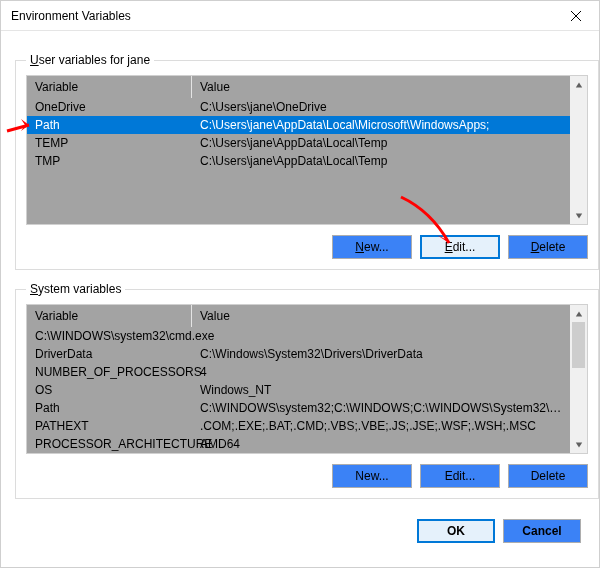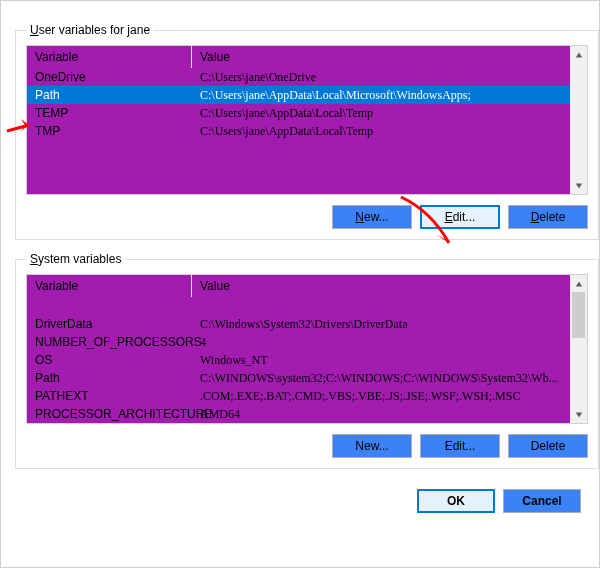--- a/index.html
+++ b/index.html
@@ -41,21 +41,21 @@
     margin-bottom: 6px;
   }
   fieldset.group legend {
     font-size: 12px;
     padding: 0 4px;
   }
   .underline { text-decoration: underline; }
   .list {
     border: 1px solid #d0d0d0;
     position: relative;
-    background: #a21caf;
+    background: #a3a3a3;
   }
   .user-list { height: 150px; }
   .sys-list  { height: 150px; }
   .list-body { position: absolute; inset: 0 17px 0 0; overflow: hidden; }
   .header-row {
     display: flex;
     height: 22px;
     align-items: center;
     font-size: 12px;
     color: #000;
@@ -71,21 +71,21 @@
   .col.val { flex: 1; }
   .row {
     display: flex;
     height: 18px;
     align-items: center;
     font-size: 12px;
     padding-left: 8px;
   }
   .row .col { padding-left: 0; }
   .row .col.var { width: 165px; padding-left: 0; }
-  .row .col.val { flex: 1; white-space: nowrap; overflow: hidden; text-overflow: ellipsis; padding-right: 4px; font-family: Liberation Serif, serif; }
+  .row .col.val { flex: 1; white-space: nowrap; overflow: hidden; text-overflow: ellipsis; padding-right: 4px; }
   .row.sel { background: #0078d7; color: #fff; }
   .scrollbar {
     position: absolute; top: 0; right: 0; bottom: 0;
     width: 17px; background: #f0f0f0;
     display: flex; flex-direction: column;
   }
   .sb-btn { height: 17px; display:flex; align-items:center; justify-content:center; background:#f0f0f0; }
   .sb-btn svg { width: 8px; height: 8px; fill: #606060; }
   .sb-track { flex: 1; position: relative; }
   .sb-thumb {
@@ -116,20 +116,28 @@
   button.win.focused { border: 2px solid #0078d7; background: #e5f1fb; padding: 0 11px; }
   
   .arrow { position: absolute; pointer-events: none; }
   .arrow svg { overflow: visible; }
 </style>
 </head>
 <body>
 
 <div class="dialog">
 
+  <div class="titlebar">
+    <span class="titlebar-title">Environment Variables</span>
+    <div class="close-btn">
+      <svg viewBox="0 0 10 10">
+        <path d="M0 0 L10 10 M10 0 L0 10" stroke="#000" stroke-width="1"></path>
+      </svg>
+    </div>
+  </div>
 
   <div class="content">
 
     <fieldset class="group">
       <legend><span class="underline">U</span><span>ser variables for jane</span></legend>
 
       <div class="list user-list">
         <div class="list-body">
           <div class="header-row">
             <div class="col var">Variable</div>
@@ -179,20 +187,21 @@
     <fieldset class="group">
       <legend><span class="underline">S</span><span>ystem variables</span></legend>
 
       <div class="list sys-list">
         <div class="list-body">
           <div class="header-row">
             <div class="col var">Variable</div>
             <div class="col val">Value</div>
           </div>
           <div class="row">
+              <div class="col val">C:\WINDOWS\system32\cmd.exe</div>
             </div>
           <div class="row">
               <div class="col var">DriverData</div>
               <div class="col val">C:\Windows\System32\Drivers\DriverData</div>
             </div>
           <div class="row">
               <div class="col var">NUMBER_OF_PROCESSORS</div>
               <div class="col val">4</div>
             </div>
           <div class="row">

